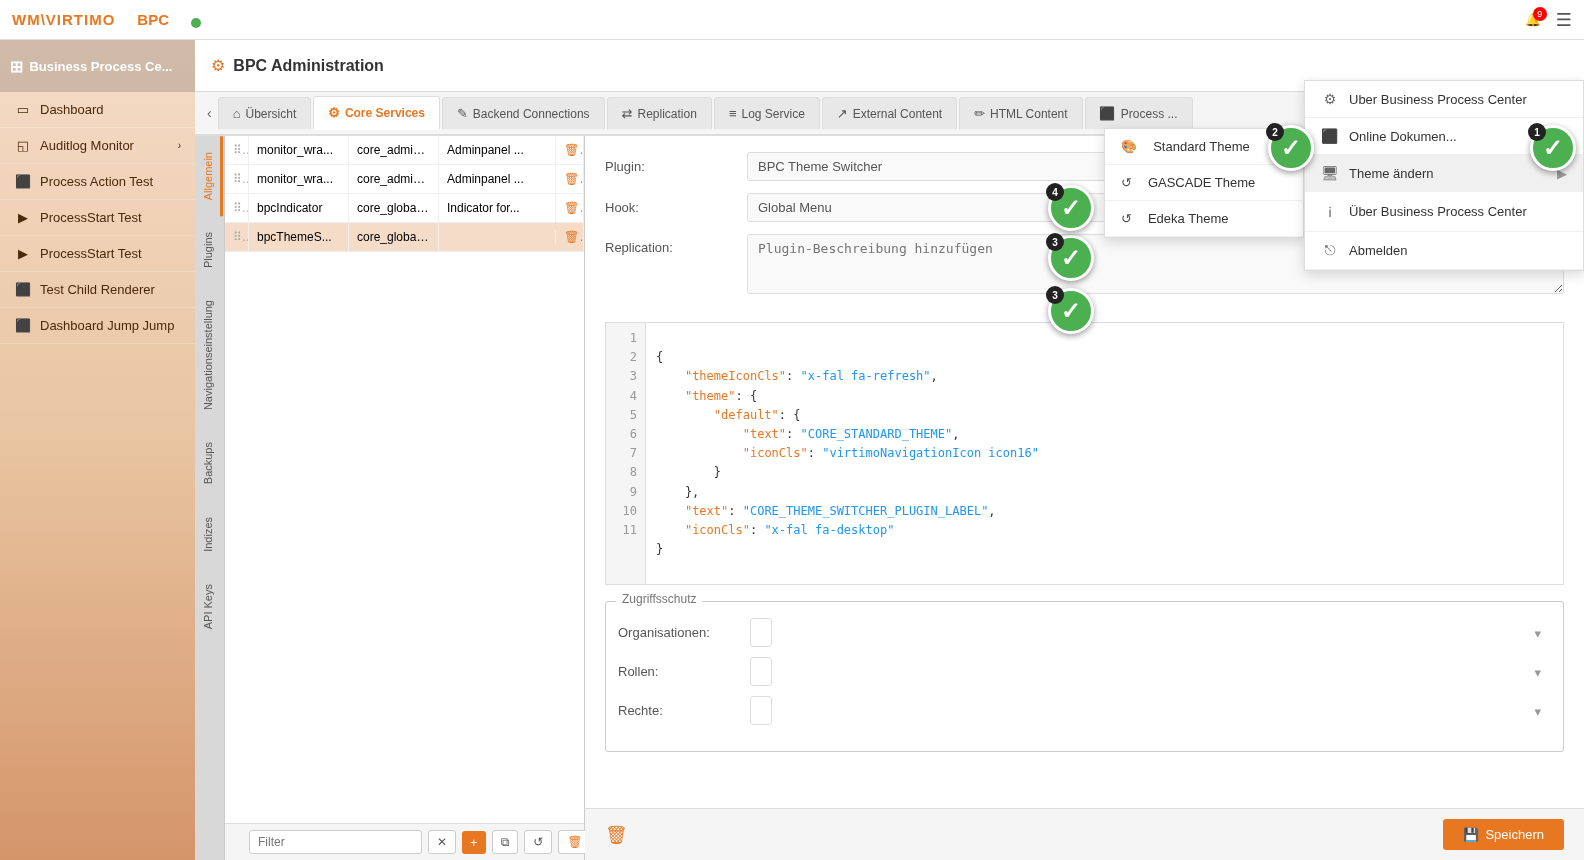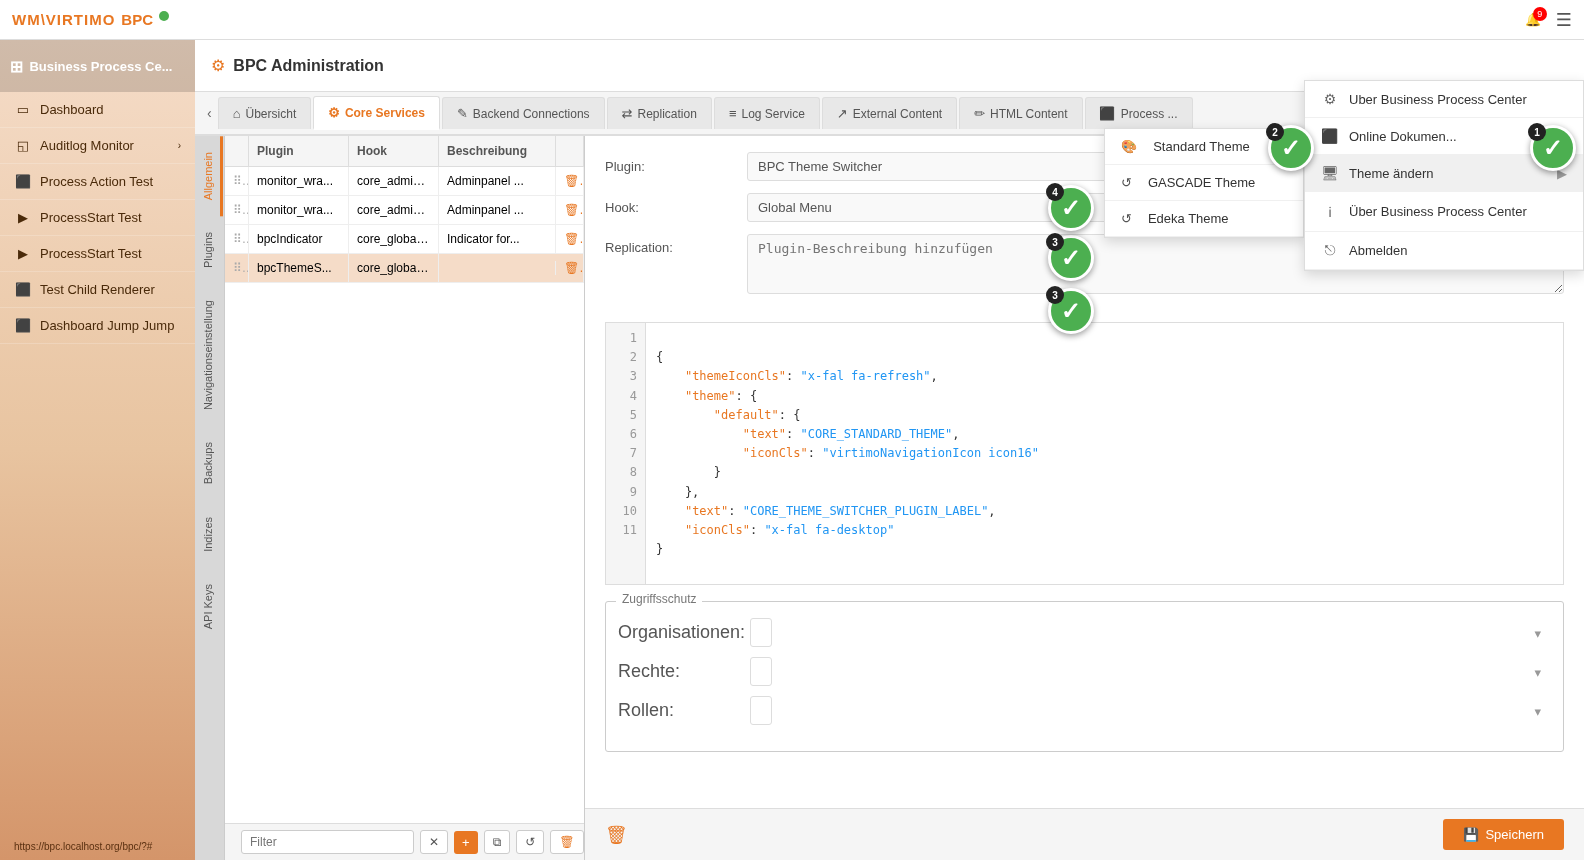--- a/index.html
+++ b/index.html
@@ -4,21 +4,21 @@
   <style>
     * { box-sizing: border-box; margin: 0; padding: 0; }
     body { font-family: Arial, sans-serif; font-size: 13px; background: #f0f0f0; overflow: hidden; width: 1584px; height: 860px; }
 
     
     .navbar {
       display: flex; align-items: center; background: #fff;
       height: 40px; padding: 0 12px; border-bottom: 1px solid #ddd;
       position: relative; z-index: 100;
     }
-    .navbar-brand { display: flex; align-items: flex-start; gap: 6px; }
+    .navbar-brand { display: flex; align-items: flex-end; gap: 22px; }
     .navbar-logo { font-weight: 900; font-size: 15px; color: #e87722; letter-spacing: 1px; }
     .navbar-bpc { color: #e87722; font-weight: bold; font-size: 15px; }
     .navbar-dot { width: 10px; height: 10px; border-radius: 50%; background: #4caf50; }
     .navbar-right { margin-left: auto; display: flex; align-items: center; gap: 14px; }
     .navbar-bell { position: relative; cursor: pointer; }
     .navbar-bell-badge { position: absolute; top: -5px; right: -5px; background: red; color: #fff; border-radius: 50%; width: 14px; height: 14px; font-size: 9px; display: flex; align-items: center; justify-content: center; }
     .navbar-hamburger { font-size: 18px; cursor: pointer; color: #555; }
 
     
     .main-layout { display: flex; height: calc(860px - 40px); }
@@ -107,21 +107,21 @@
     .plugin-row.selected { background: #f5dcc8; }
     .plugin-row .col { padding: 7px 8px; border-right: 1px solid #eee; overflow: hidden; text-overflow: ellipsis; white-space: nowrap; }
     .plugin-row .col-drag { width: 24px; flex-shrink: 0; color: #aaa; }
     .plugin-row .col-plugin { width: 100px; }
     .plugin-row .col-hook { width: 90px; }
     .plugin-row .col-desc { flex: 1; }
     .plugin-row .col-del { width: 28px; color: #e87722; text-align: center; }
 
     .plugin-list-scroll { flex: 1; overflow-y: auto; }
     .plugin-list-footer {
-      padding: 6px 16px; background: #f5f5f5; border-top: 1px solid #ddd;
+      padding: 6px 24px; background: #f5f5f5; border-top: 1px solid #ddd;
       display: flex; align-items: center; gap: 6px;
     }
     .plugin-filter-input {
       flex: 1; padding: 4px 8px; border: 1px solid #ccc; border-radius: 3px; font-size: 12px;
     }
     .filter-btn {
       padding: 4px 8px; border: 1px solid #ccc; background: #fff; cursor: pointer;
       border-radius: 3px; font-size: 12px; color: #555;
     }
     .filter-btn-orange {
@@ -153,21 +153,21 @@
     .code-line-numbers {
       background: #f5f5f5; border-right: 1px solid #ddd; padding: 6px 8px;
       color: #999; line-height: 1.6; text-align: right; min-width: 40px;
       user-select: none;
     }
     .code-content { padding: 6px 10px; line-height: 1.6; color: #333; white-space: pre; overflow-x: auto; }
     .code-key { color: #e87722; }
     .code-str { color: #2196f3; }
     .code-brace { color: #333; }
     .access-row { display: flex; align-items: center; margin-bottom: 10px; gap: 12px; }
-    .access-label { width: 120px; font-size: 18px; color: #555; flex-shrink: 0; }
+    .access-label { width: 120px; font-size: 13px; color: #555; flex-shrink: 0; }
     .access-select {
       flex: 1; padding: 6px 10px; border: 1px solid #ddd; border-radius: 3px;
       font-size: 13px; background: #fff; appearance: none; cursor: pointer;
     }
     .access-select-wrapper { flex: 1; position: relative; }
     .access-select-wrapper::after { content: '▾'; position: absolute; right: 10px; top: 50%; transform: translateY(-50%); color: #999; pointer-events: none; }
     .save-btn { background: #e87722; color: #fff; border: none; padding: 8px 20px; border-radius: 3px; cursor: pointer; font-size: 13px; display: flex; align-items: center; gap: 6px; }
 
     
     .dropdown-overlay {
@@ -236,23 +236,20 @@
     </div>
     <div class="sidebar-item">
       <span class="sidebar-item-icon">⬛</span>
       <span>Test Child Renderer</span>
     </div>
     <div class="sidebar-item">
       <span class="sidebar-item-icon">⬛</span>
       <span>Dashboard Jump Jump</span>
     </div>
 
-    <div class="sidebar-footer">
-      <span class="sidebar-footer-url">https://bpc.localhost.org/bpc/?#</span>
-    </div>
   </div>
 
   <div class="content-area" style="position:relative;">
 
     <div class="content-header">
       <span class="content-header-icon">⚙</span>
       <span class="content-header-title">BPC Administration</span>
     </div>
 
     <div class="tabs-bar">
@@ -296,27 +293,20 @@
       <div class="vertical-tabs">
         <div class="vertical-tab active">Allgemein</div>
         <div class="vertical-tab">Plugins</div>
         <div class="vertical-tab">Navigationseinstellung</div>
         <div class="vertical-tab">Backups</div>
         <div class="vertical-tab">Indizes</div>
         <div class="vertical-tab">API Keys</div>
       </div>
 
       <div class="plugin-list-panel">
-        <div class="plugin-list-header">
-          <div class="col col-drag"></div>
-          <div class="col col-plugin">Plugin</div>
-          <div class="col col-hook">Hook</div>
-          <div class="col col-desc">Beschreibung</div>
-          <div class="col col-del"></div>
-        </div>
 
         <div class="plugin-list-scroll">
 
           <div class="plugin-row">
             <div class="col col-drag">⠿</div>
             <div class="col col-plugin">monitor_wra...</div>
             <div class="col col-hook">core_admin_...</div>
             <div class="col col-desc">Adminpanel ...</div>
             <div class="col col-del">🗑</div>
           </div>
@@ -399,27 +389,27 @@
 
         <div style="margin: 0 20px 16px; border: 1px solid #ccc; border-radius: 3px; padding: 16px 12px; position: relative;">
           <span style="position:absolute; top:-10px; left:10px; background:#fff; padding:0 6px; font-size:12px; color:#777;">Zugriffsschutz</span>
           <div class="access-row">
             <span class="access-label">Organisationen:</span>
             <div class="access-select-wrapper">
               <select class="access-select"><option></option></select>
             </div>
           </div>
           <div class="access-row">
-            <span class="access-label">Rechte:</span>
+            <span class="access-label">Rollen:</span>
             <div class="access-select-wrapper">
               <select class="access-select"><option></option></select>
             </div>
           </div>
           <div class="access-row">
-            <span class="access-label">Rollen:</span>
+            <span class="access-label">Rechte:</span>
             <div class="access-select-wrapper">
               <select class="access-select"><option></option></select>
             </div>
           </div>
         </div>
 
         <div style="display:flex; justify-content:space-between; align-items:center; padding: 10px 20px; background:#f5f5f5; border-top: 1px solid #ddd; margin-top: auto;">
           <button style="background:none; border:none; cursor:pointer; color:#e87722; font-size:18px;">🗑</button>
           <button class="save-btn">
             <span>💾</span>

